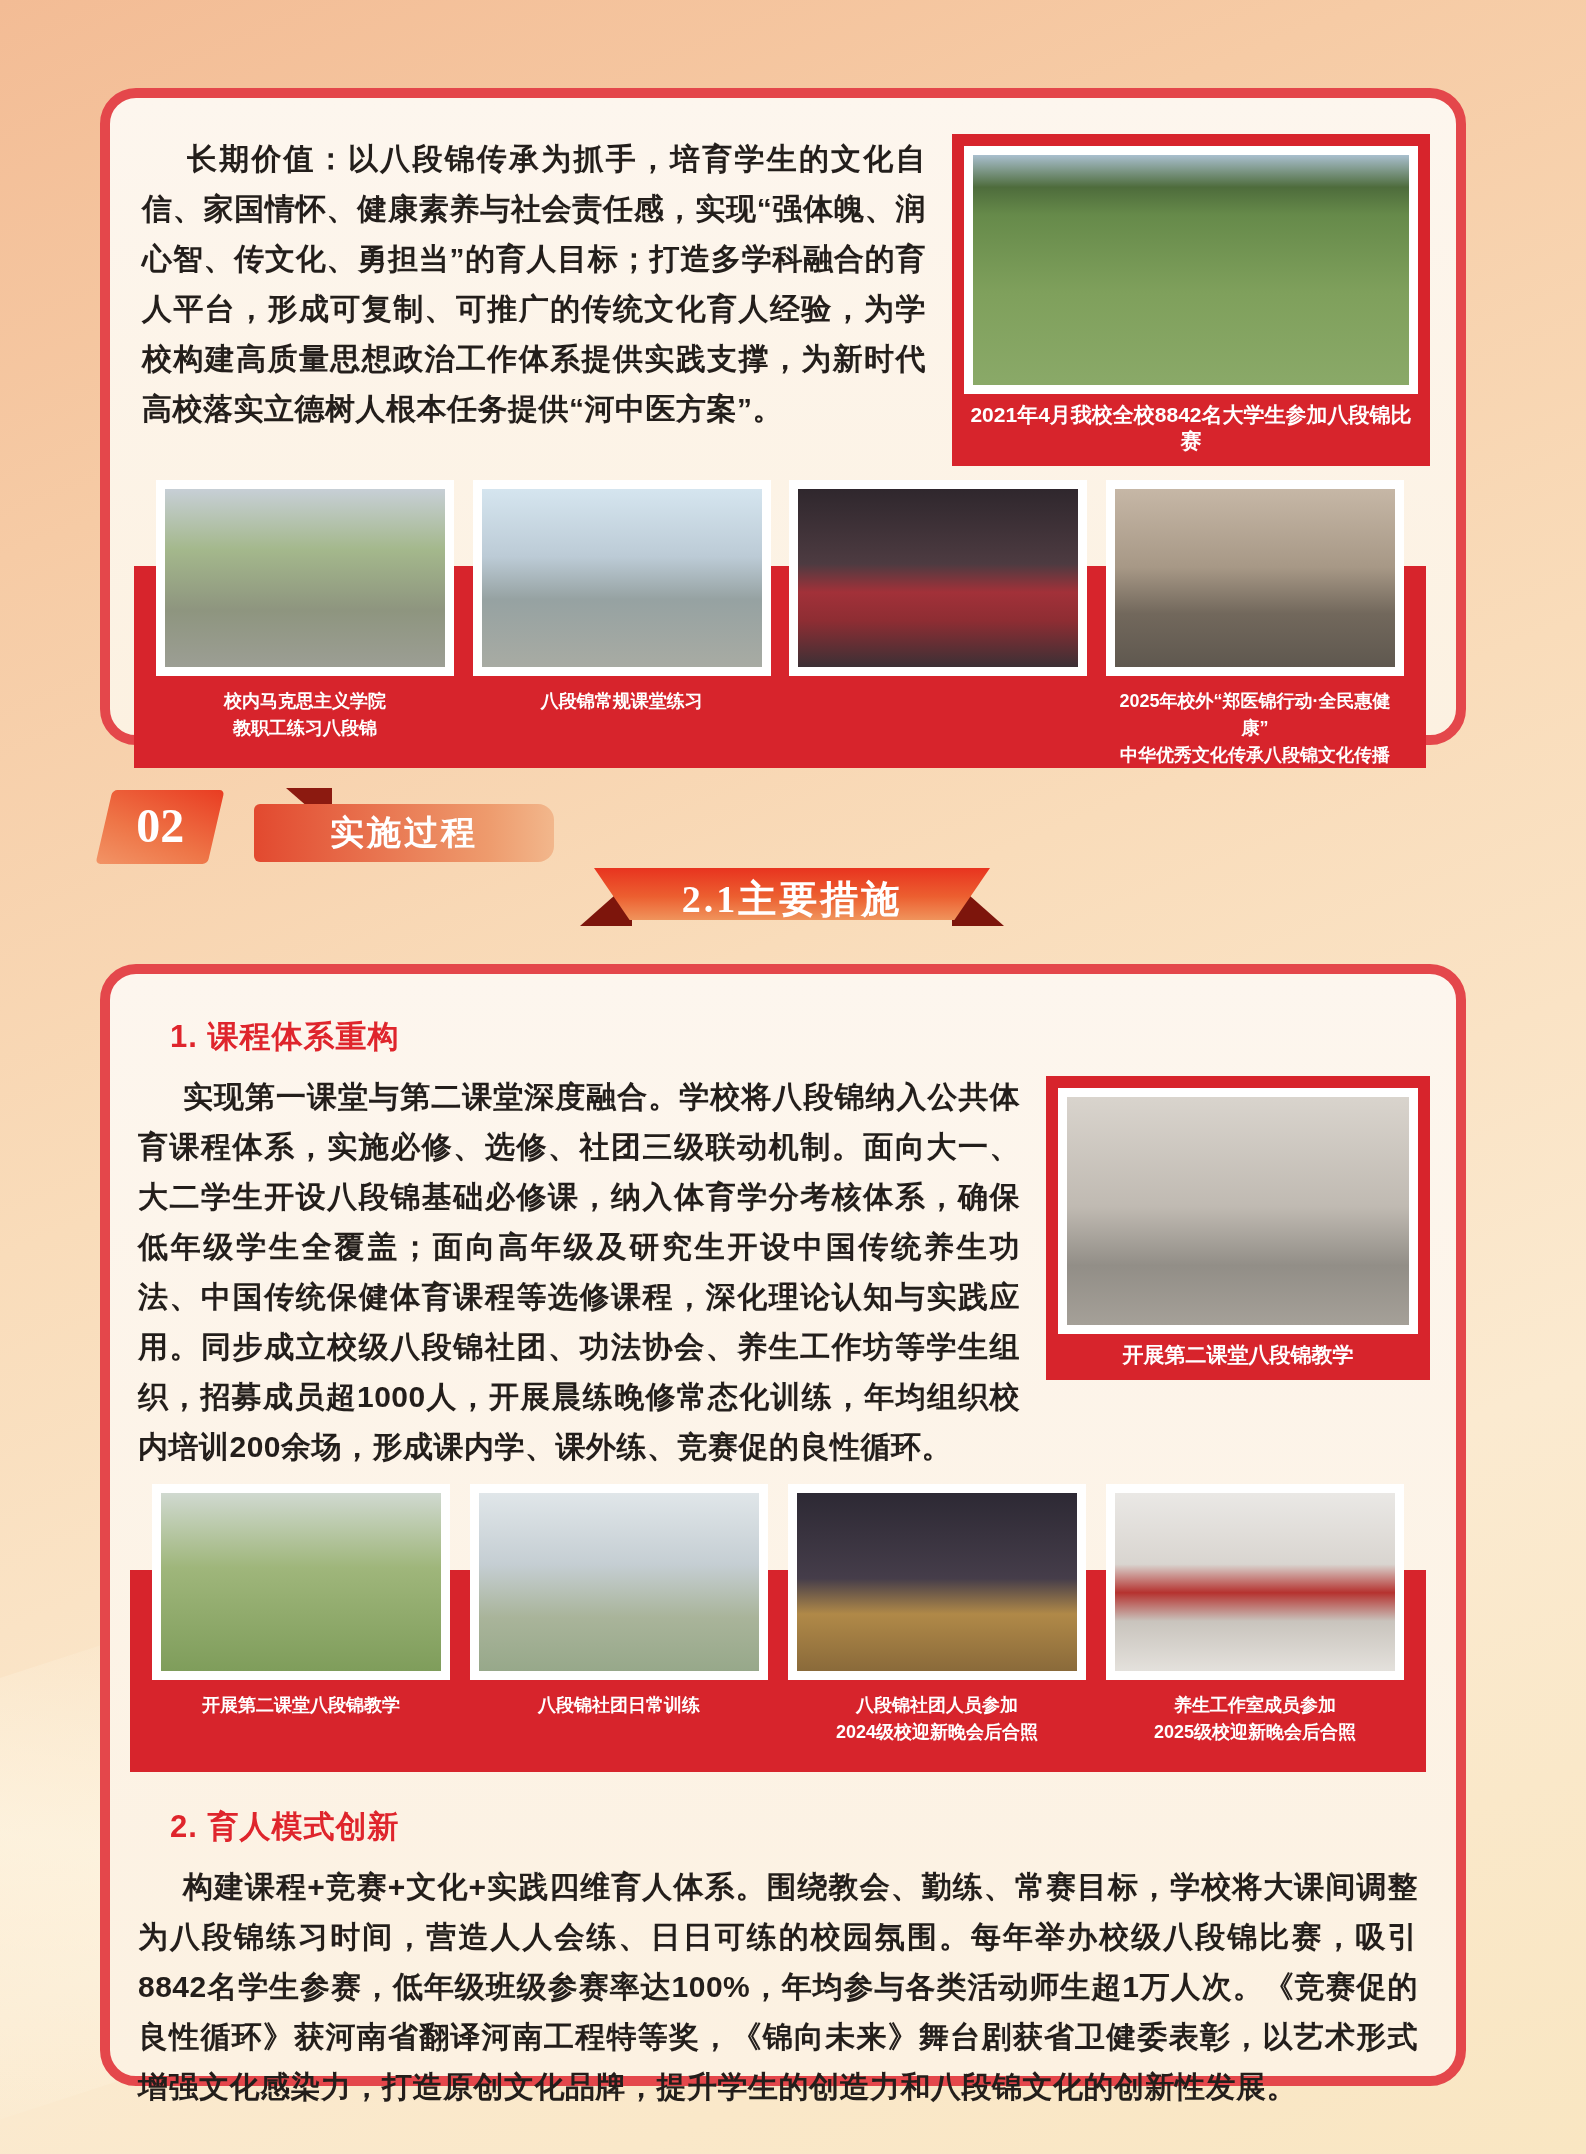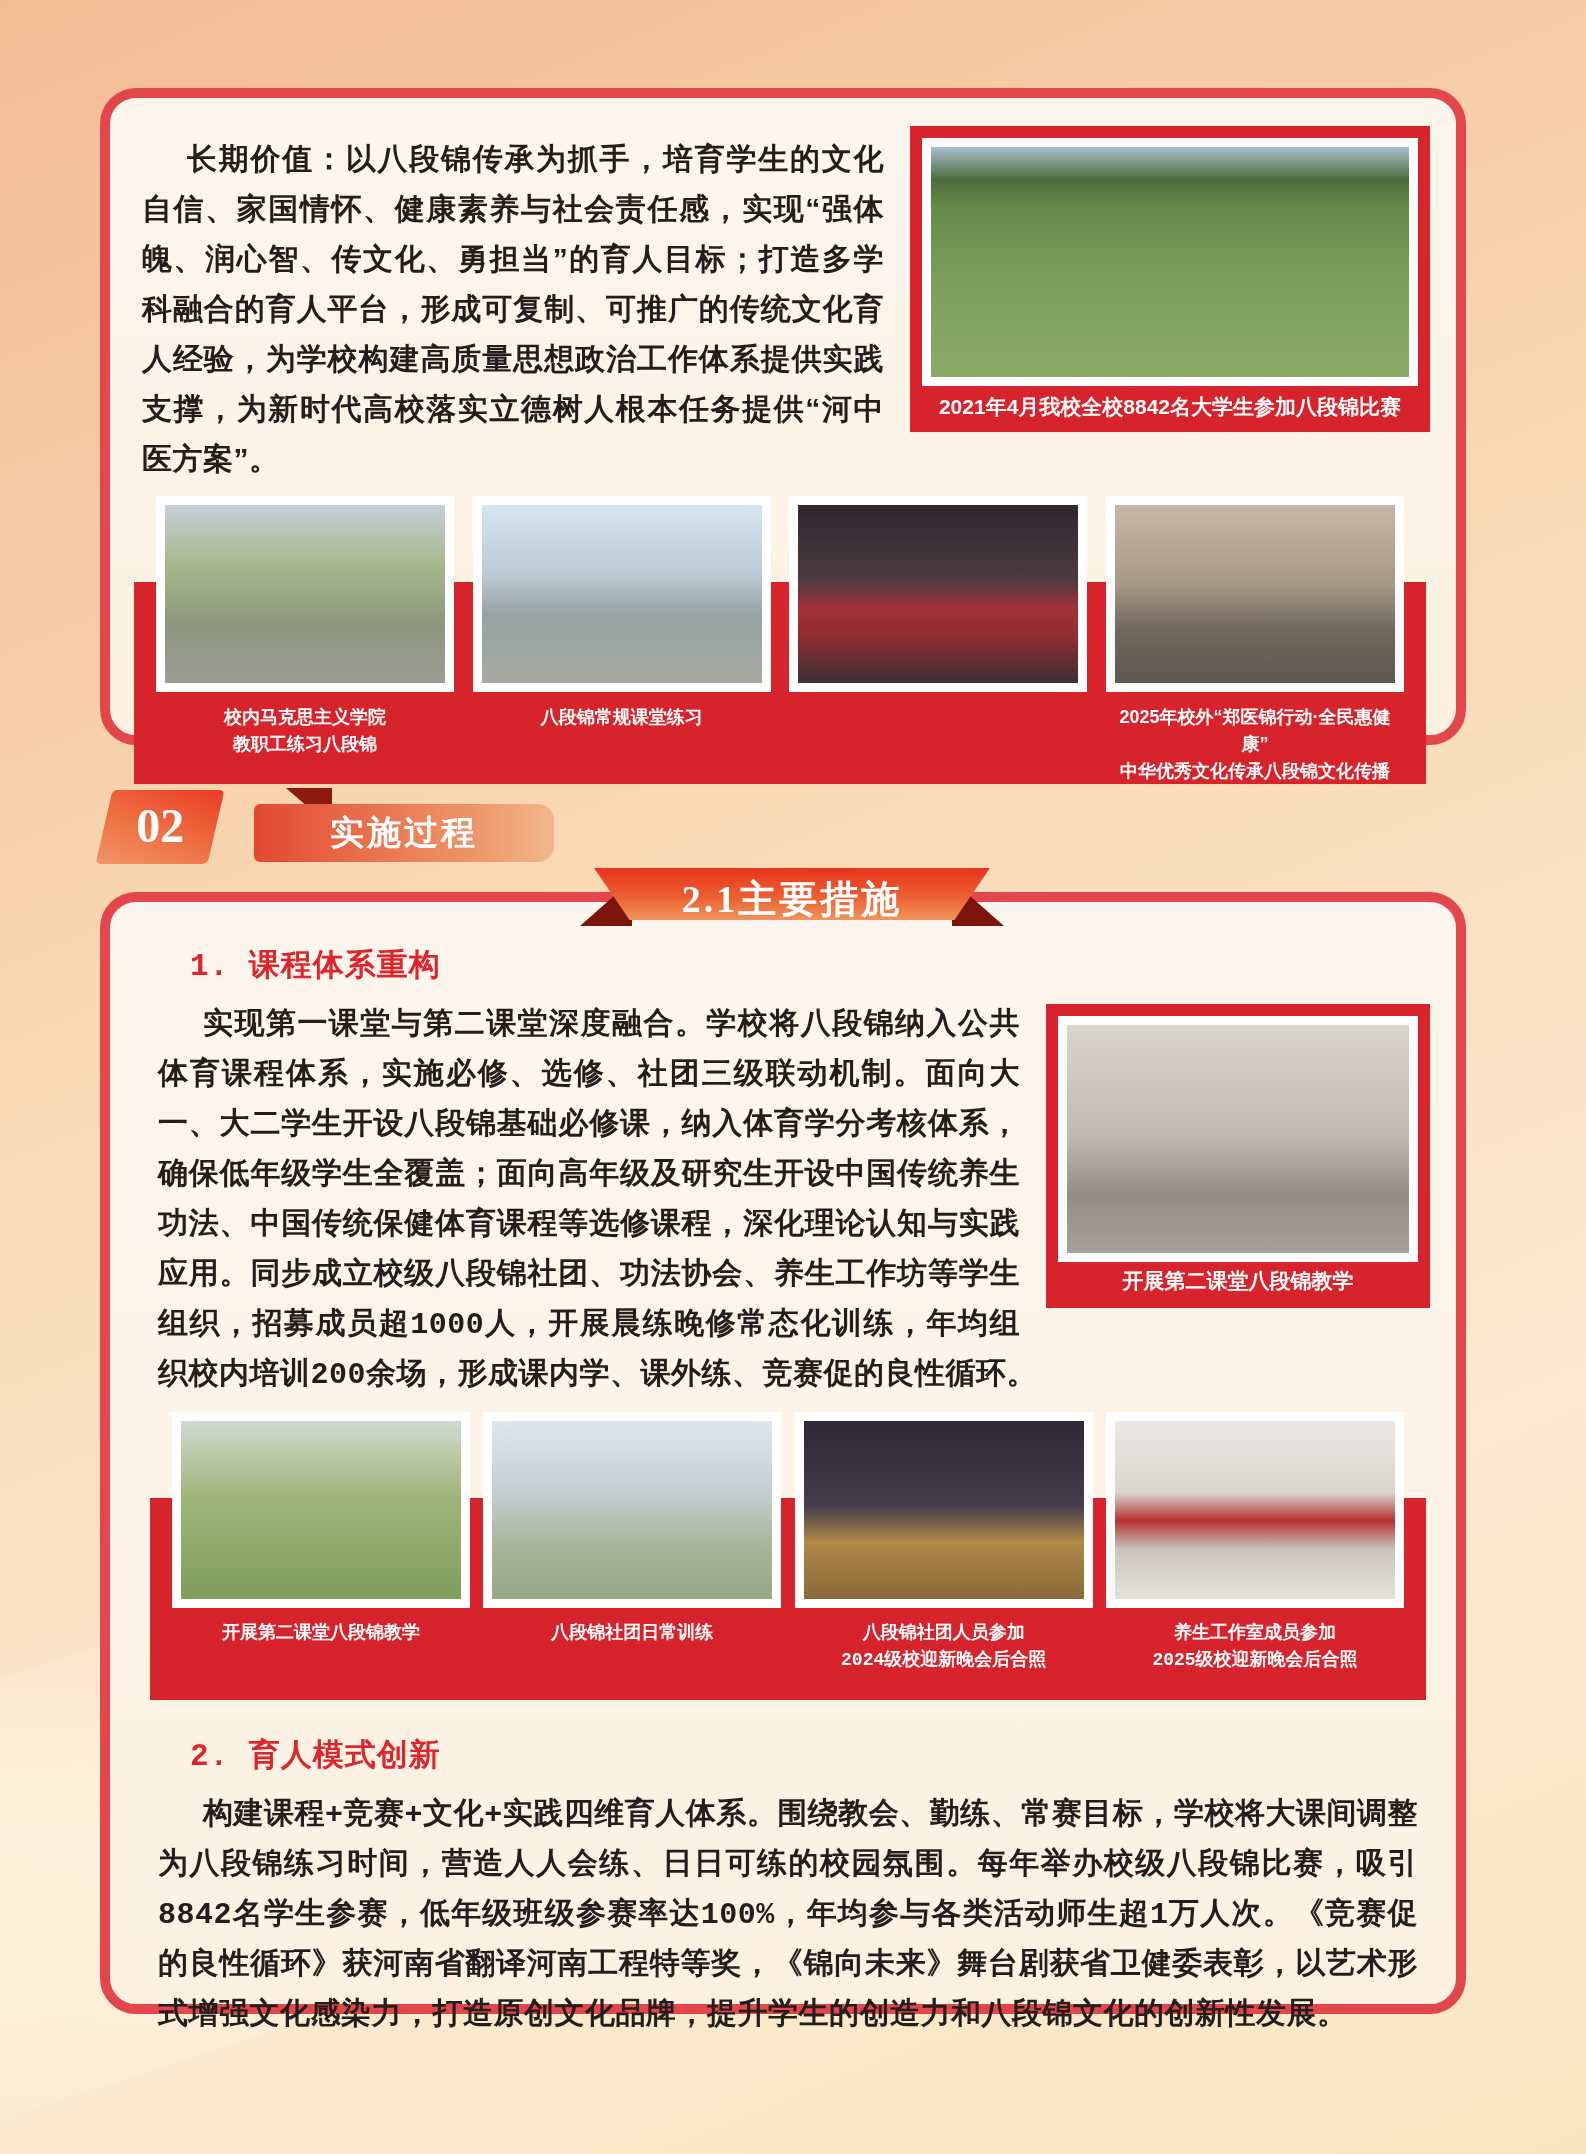--- a/index.html
+++ b/index.html
@@ -8,28 +8,28 @@
     font-family:"Liberation Sans","DejaVu Sans",sans-serif;
     background:linear-gradient(158deg,#f3bc95 0%,#f6cba5 20%,#f9dcba 45%,#fbead0 72%,#f9e6c2 100%);
   }
   .bg-streak{position:absolute;left:-220px;bottom:120px;width:900px;height:420px;
     background:linear-gradient(25deg,rgba(255,255,255,0) 0%,rgba(255,250,235,.55) 45%,rgba(255,255,255,0) 80%);
     transform:rotate(-18deg);pointer-events:none;}
   
   .card{position:absolute;left:100px;width:1366px;background:linear-gradient(180deg,#fdf6ee 0%,#fcf1e1 100%);
     border:10px solid #e4474b;border-radius:36px;box-sizing:border-box;}
   #card1{top:88px;height:657px;padding:24px 26px 0 20px;}
-  #card2{top:892px;height:1122px;padding:42px 26px 0 36px;font-family:Liberation Mono, monospace;}
+  #card2{top:964px;height:1122px;padding:42px 26px 0 16px;}
   
   .para{font-size:30px;line-height:50px;color:#231e1b;font-weight:600;text-align:justify;
     text-indent:1.5em;letter-spacing:.5px;margin:12px;}
   .red-head{font-size:31px;font-weight:700;color:#df252c;margin:0 0 14px 44px;letter-spacing:1px;}
   
   .photo-panel{float:right;background:#d7242c;padding:12px 12px 6px 12px;box-sizing:border-box;}
-  .panel-main{width:520px;margin:4px 0 14px 26px;}
+  .panel-main{width:478px;margin:12px 0 14px 26px;}
   .panel-side{width:384px;margin:4px 0 14px 26px;}
   .frame{background:#ffffff;padding:9px;box-sizing:border-box;}
   .photo{width:100%;}
   .panel-main .photo{height:230px;}
   .panel-side .photo{height:228px;}
   .panel-cap{color:#ffffff;font-size:21px;line-height:26px;text-align:center;padding:8px 0 6px;
     white-space:pre-line;font-weight:600;}
   
   .strip{position:relative;clear:both;height:288px;margin-top:10px;}
   .strip .band{position:absolute;left:4px;right:4px;bottom:0;height:202px;background:#d7242c;}

